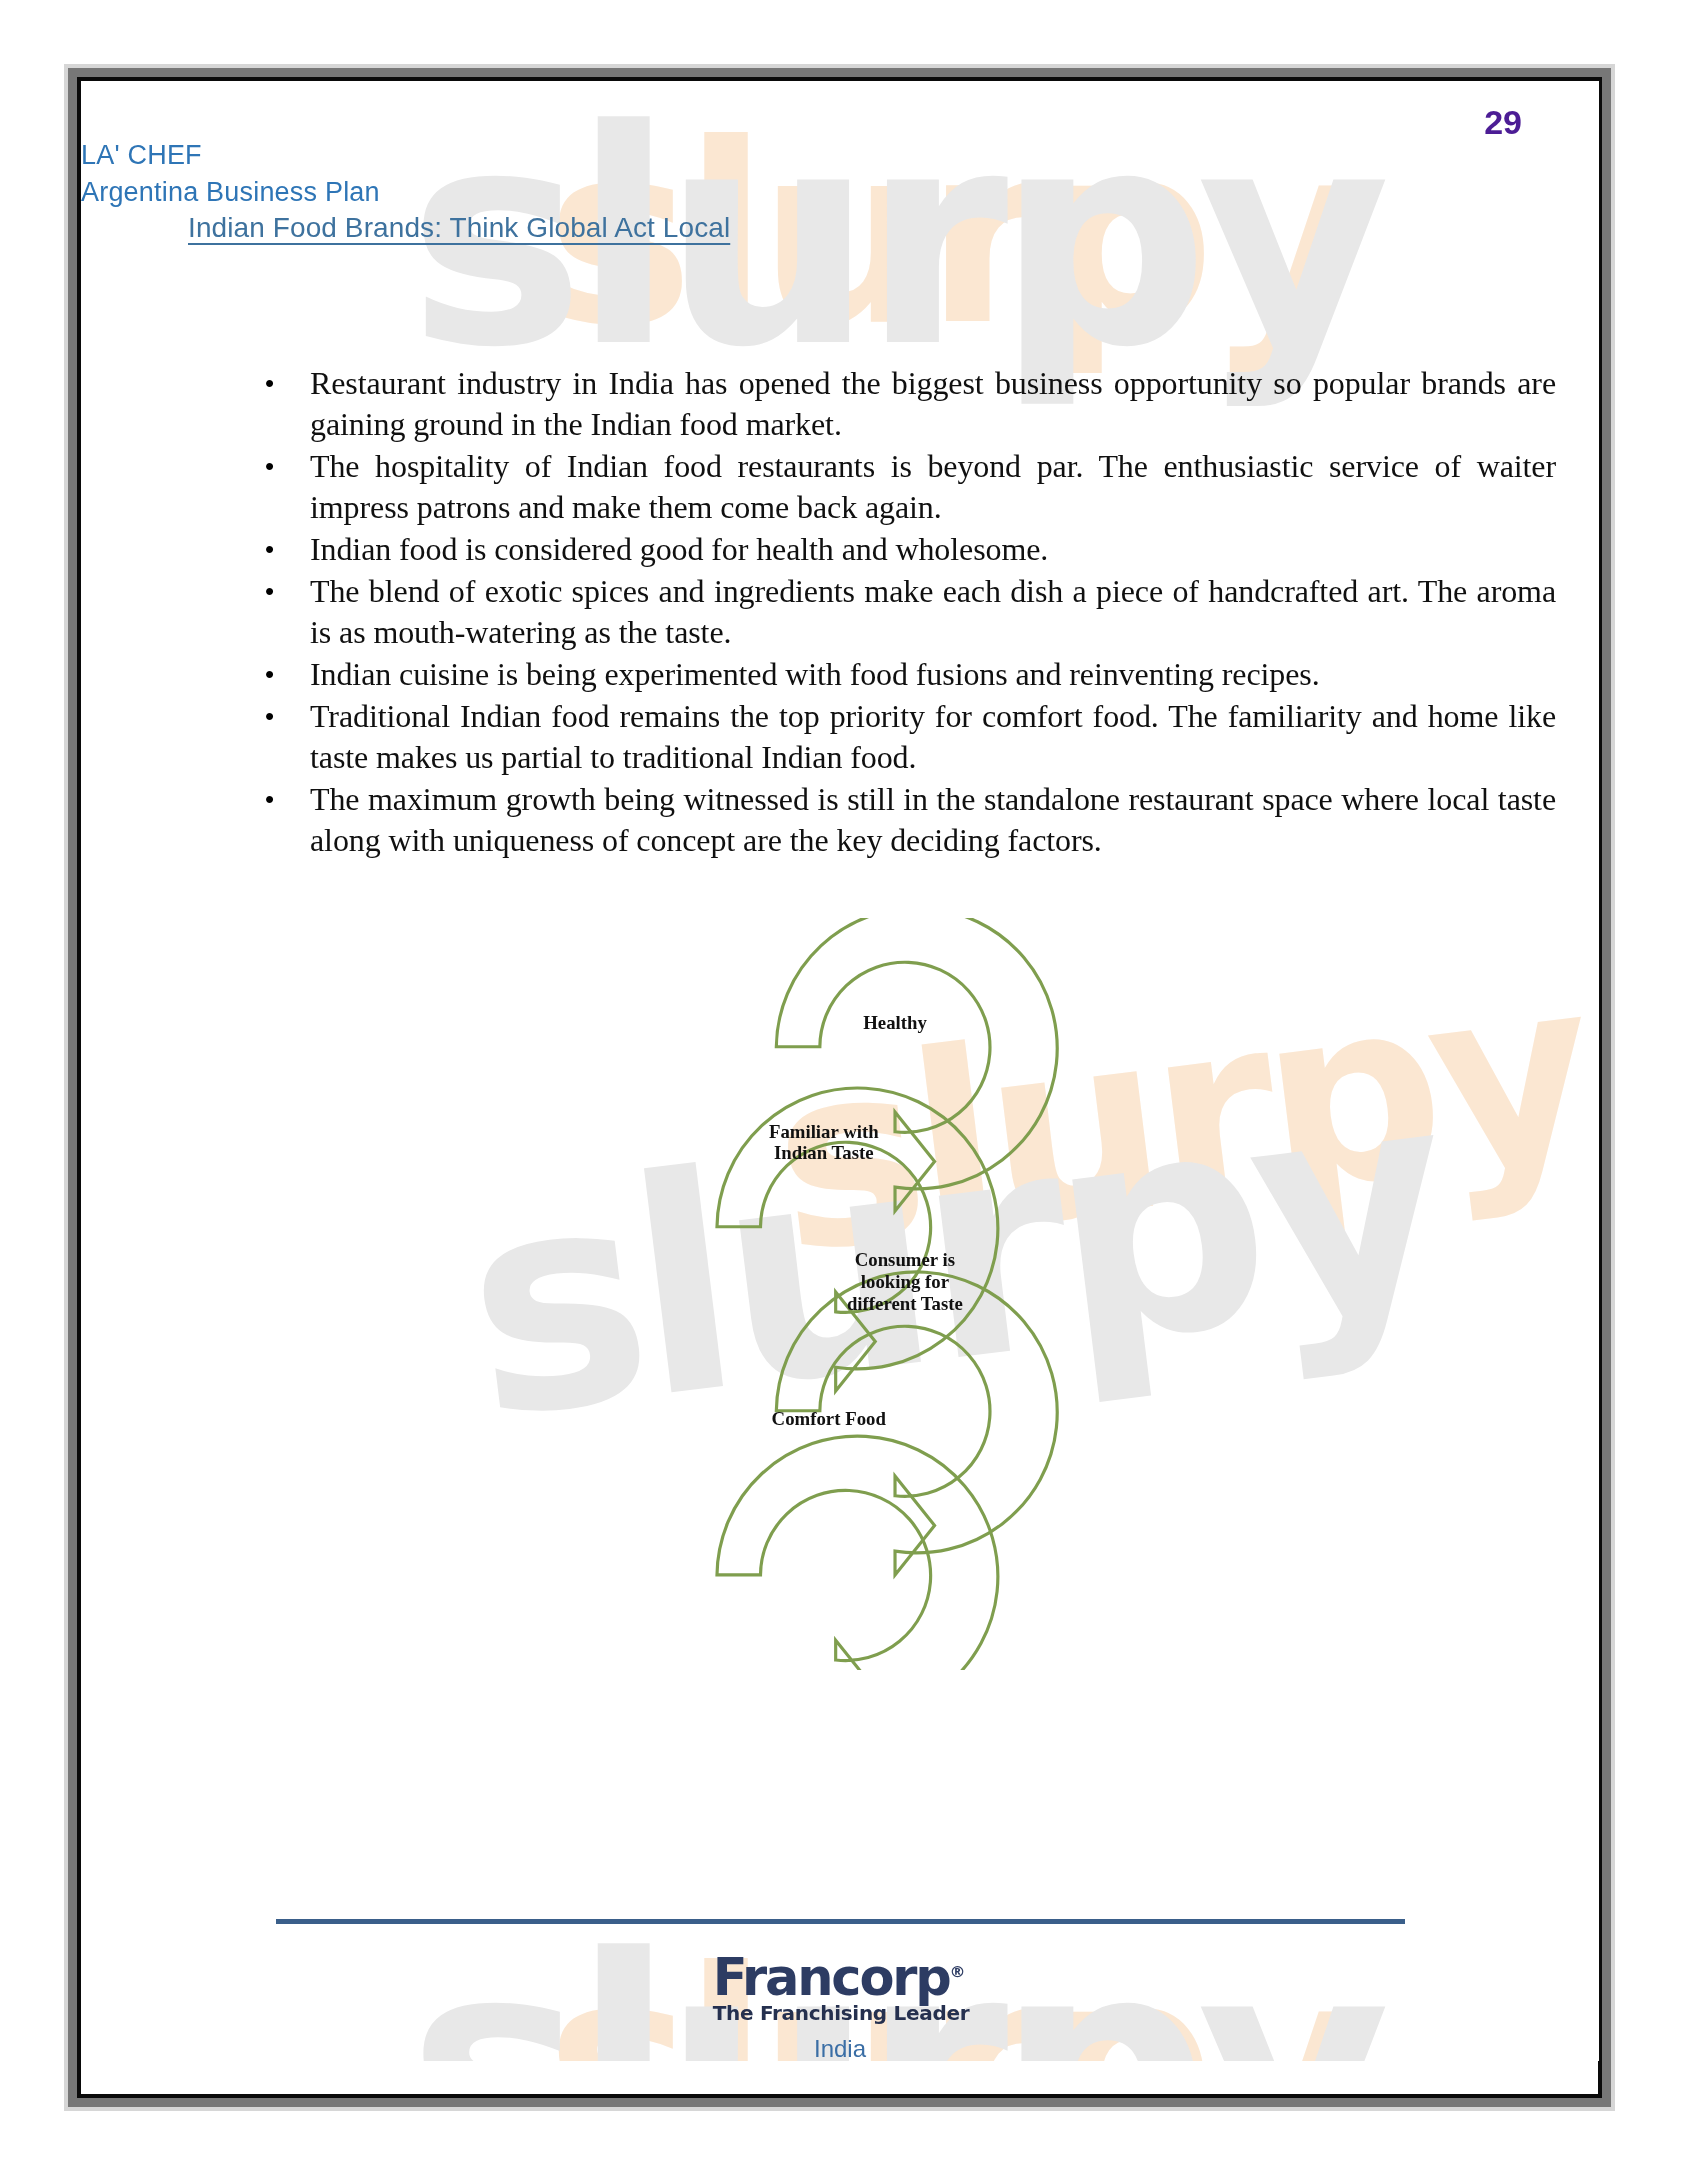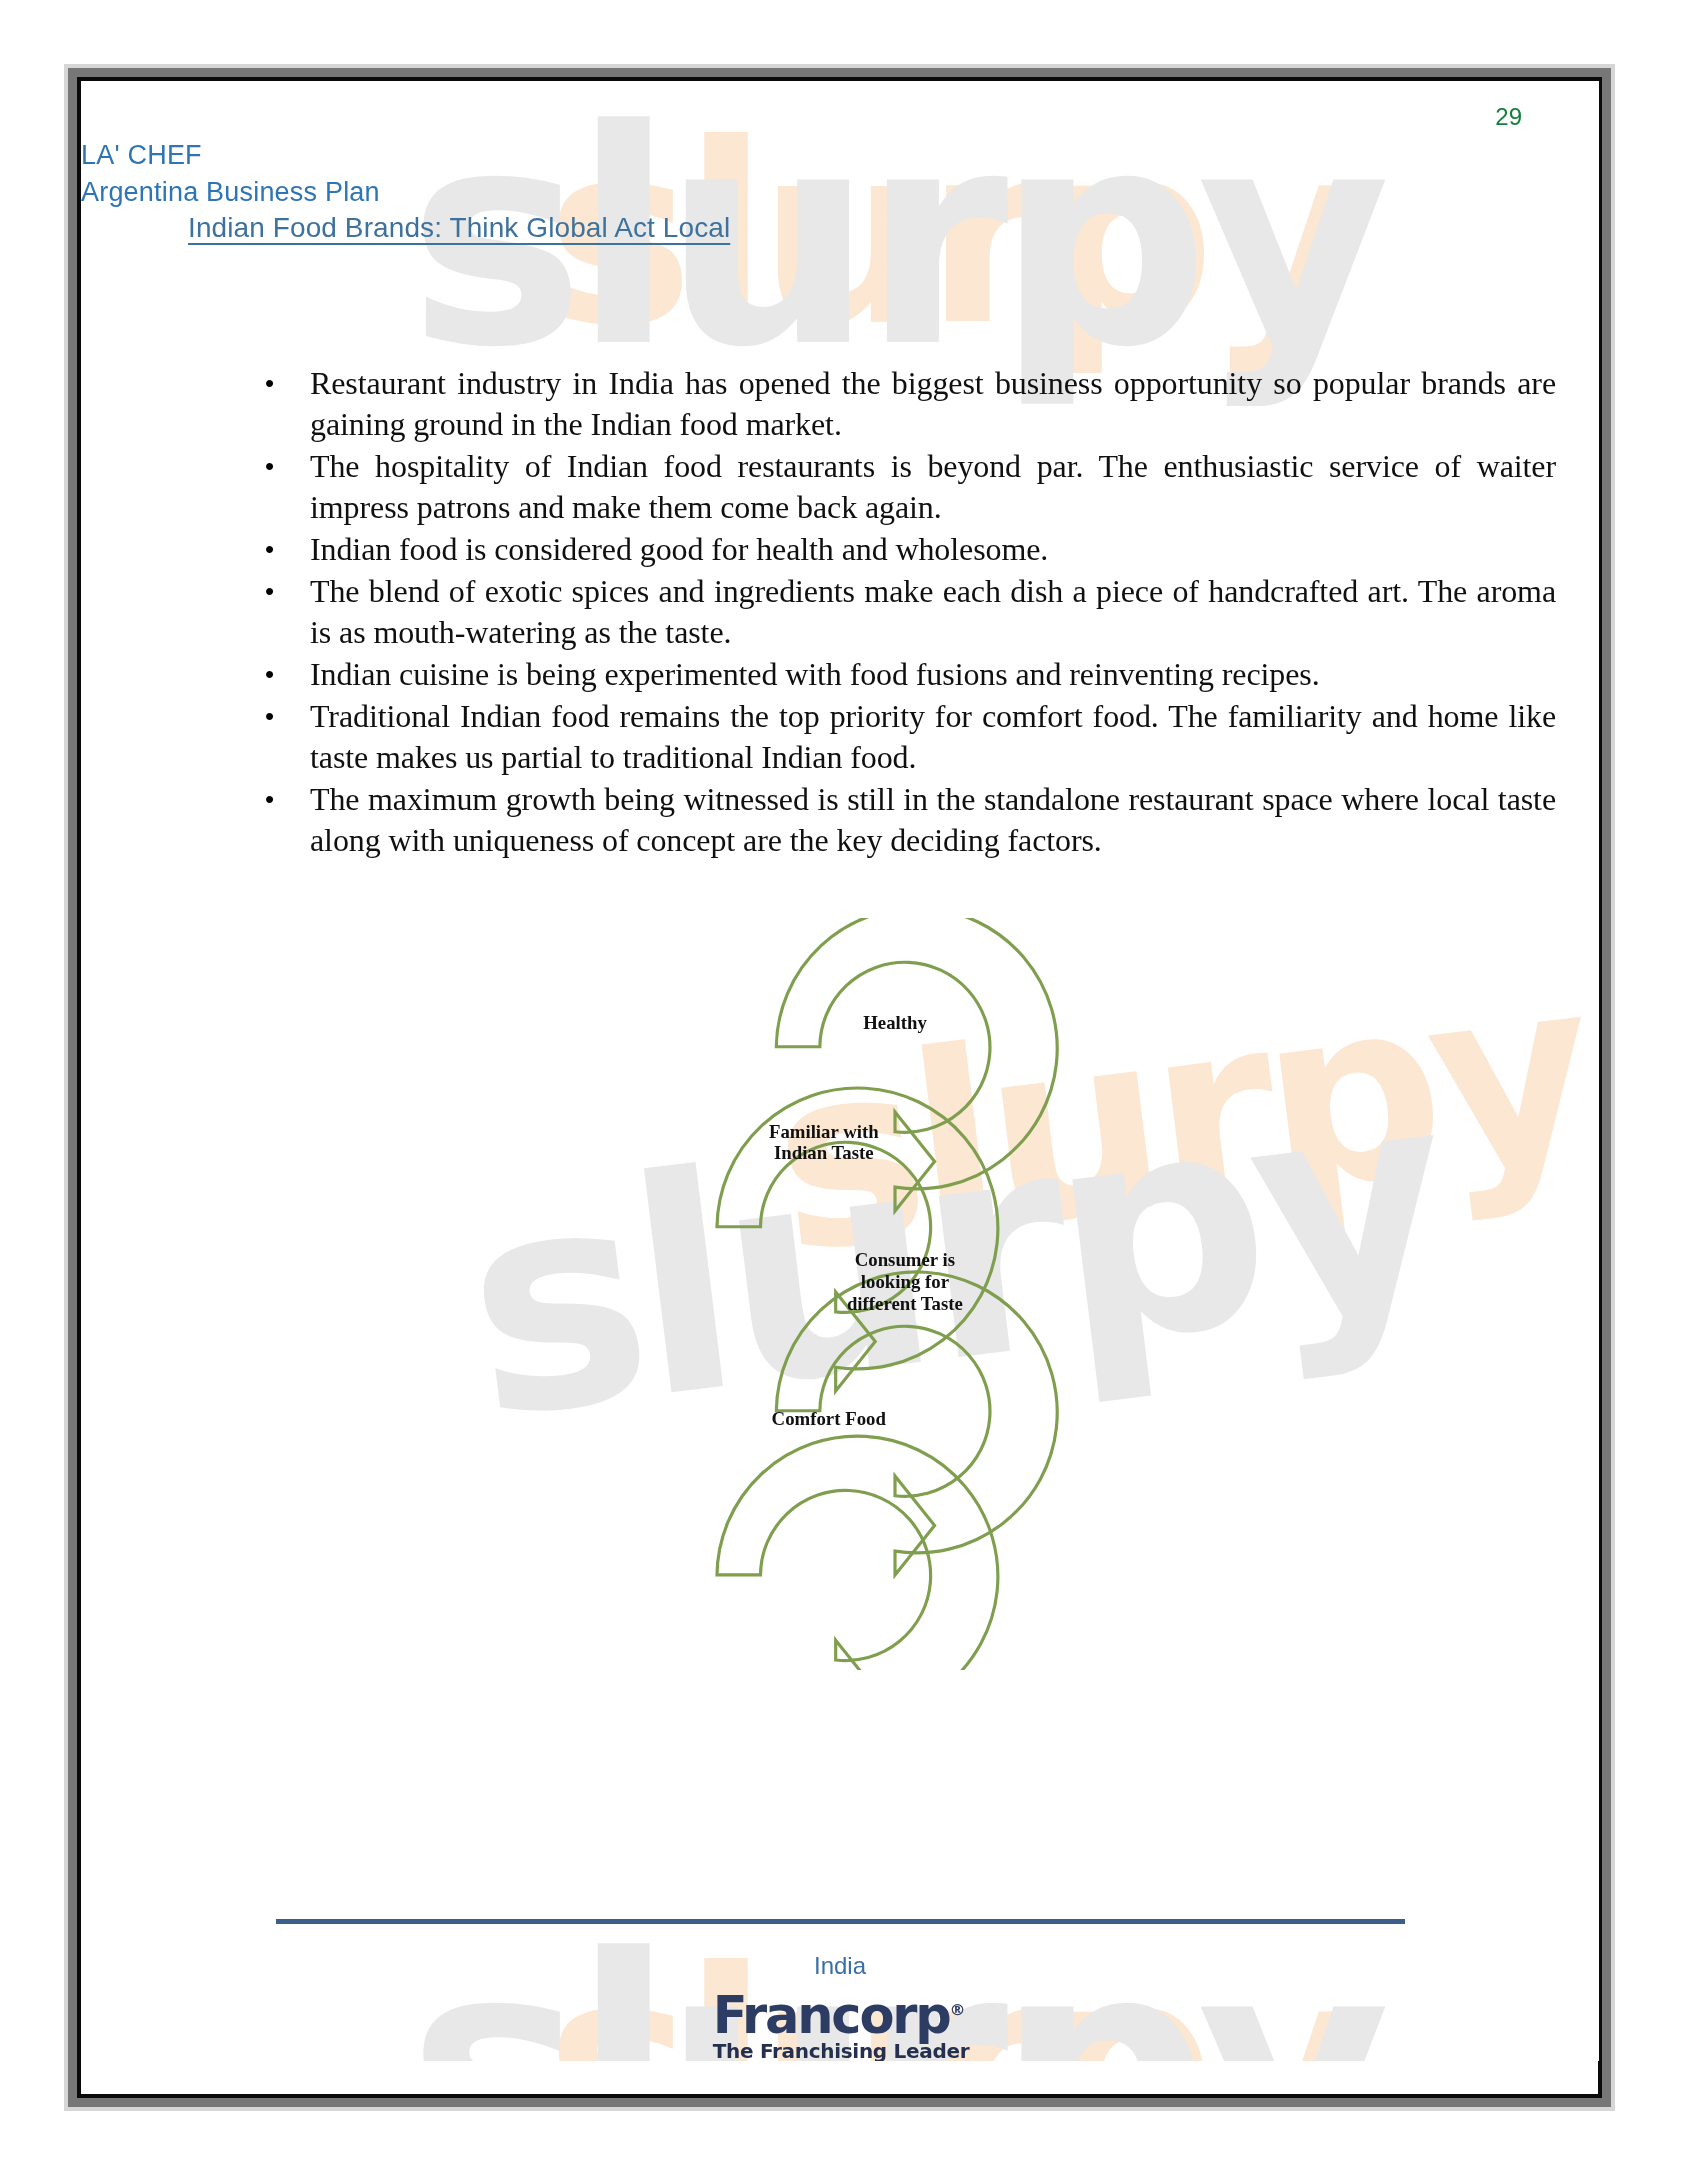--- a/index.html
+++ b/index.html
@@ -88,23 +88,24 @@
     left: 0; top: 0;
     width: 1518px;
     height: 2014px;
     z-index: 2;
   }
 
   #page-number {
     position: absolute;
     right: 77px;
     top: 22px;
-    font-size: 24px;
-    color: #15803d;
-    font-family: "Liberation Sans", sans-serif;
+    font-size: 34px;
+    color: #4c1d95;
+    font-family: "Liberation Sans", sans-serif;
+    font-weight: bold;
   }
 
   .doc-header {
     position: absolute;
     left: 0;
     width: 1518px;
     color: #2e75b6;
     font-size: 27px;
     font-family: "Liberation Sans", sans-serif;
     letter-spacing: 0.2px;
@@ -354,22 +355,22 @@
         <text class="cyc-label" x="192" y="374" text-anchor="middle">looking for</text>
         <text class="cyc-label" x="192" y="396" text-anchor="middle">different Taste</text>
 
         <text class="cyc-label" x="115" y="512" text-anchor="middle">Comfort Food</text>
       </svg>
     </div>
 
     <div id="footer-rule"></div>
 
     <div id="footer-block">
-      <div id="footer-country">India</div>
       <div id="francorp-logo">
         <span id="francorp-word"><span>Francorp</span><span id="francorp-reg">®</span></span>
         <span id="francorp-tag">The Franchising Leader</span>
       </div>
+      <div id="footer-country">India</div>
     </div>
 
   </div>
 </div>
 
 
 </body></html>

